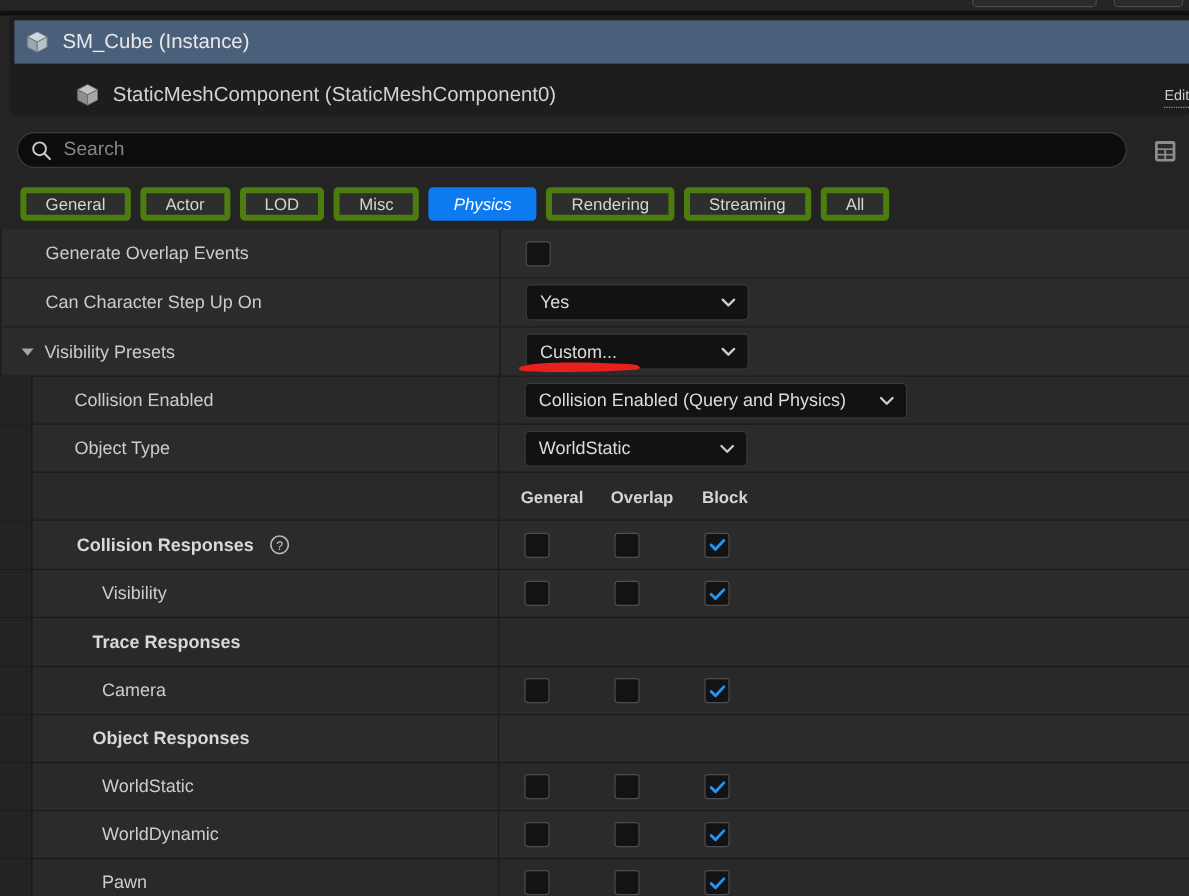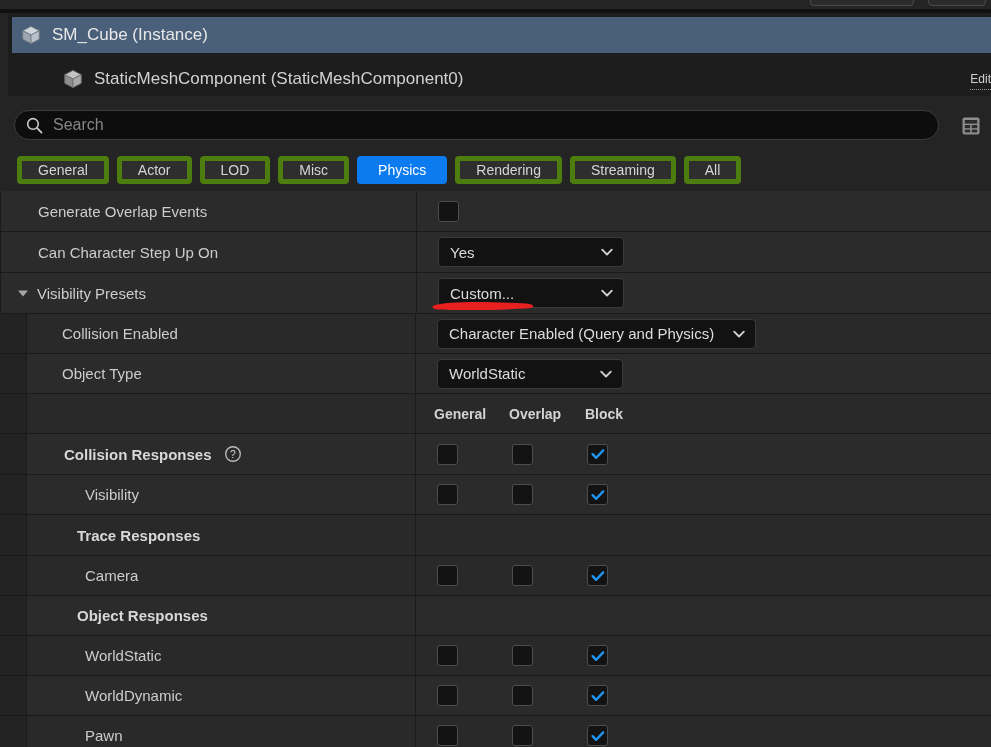--- a/index.html
+++ b/index.html
@@ -145,20 +145,21 @@
     font-size: 14px;
     display: flex;
     align-items: center;
     justify-content: center;
     white-space: nowrap;
   }
   .tab.active {
     background: #0c7bf0;
     border-color: #0c7bf0;
     color: #ffffff;
+    font-style: italic;
   }
 
   
   .ptable {
     position: absolute;
     left: 0; top: 191px;
     width: 991px;
     height: 556px;
     overflow: hidden;
   }
@@ -362,21 +363,21 @@
       </div>
     </div>
 
     <div class="prow alt" style="height:40px">
       <div class="gutter" style="width:27px"></div>
       <div class="namecell" style="width:389px;padding-left:35px">
         <span class="pname">Collision Enabled</span>
       </div>
       <div class="valcell">
         <div class="combo" style="position:absolute;left:21px;width:319px">
-          <span class="cv">Character Enabled (Query and Physics)</span>
+          <span class="cv">Collision Enabled (Query and Physics)</span>
           <svg class="chev" viewBox="0 0 16 16">
             <path d="M3.2 5.7 8 10.5l4.8-4.8" fill="none" stroke="#cfcfcf" stroke-width="1.9" stroke-linecap="round" stroke-linejoin="round"></path>
           </svg>
         </div>
       </div>
     </div>
 
     <div class="prow" style="height:40px">
       <div class="gutter" style="width:27px"></div>
       <div class="namecell" style="width:389px;padding-left:35px">

